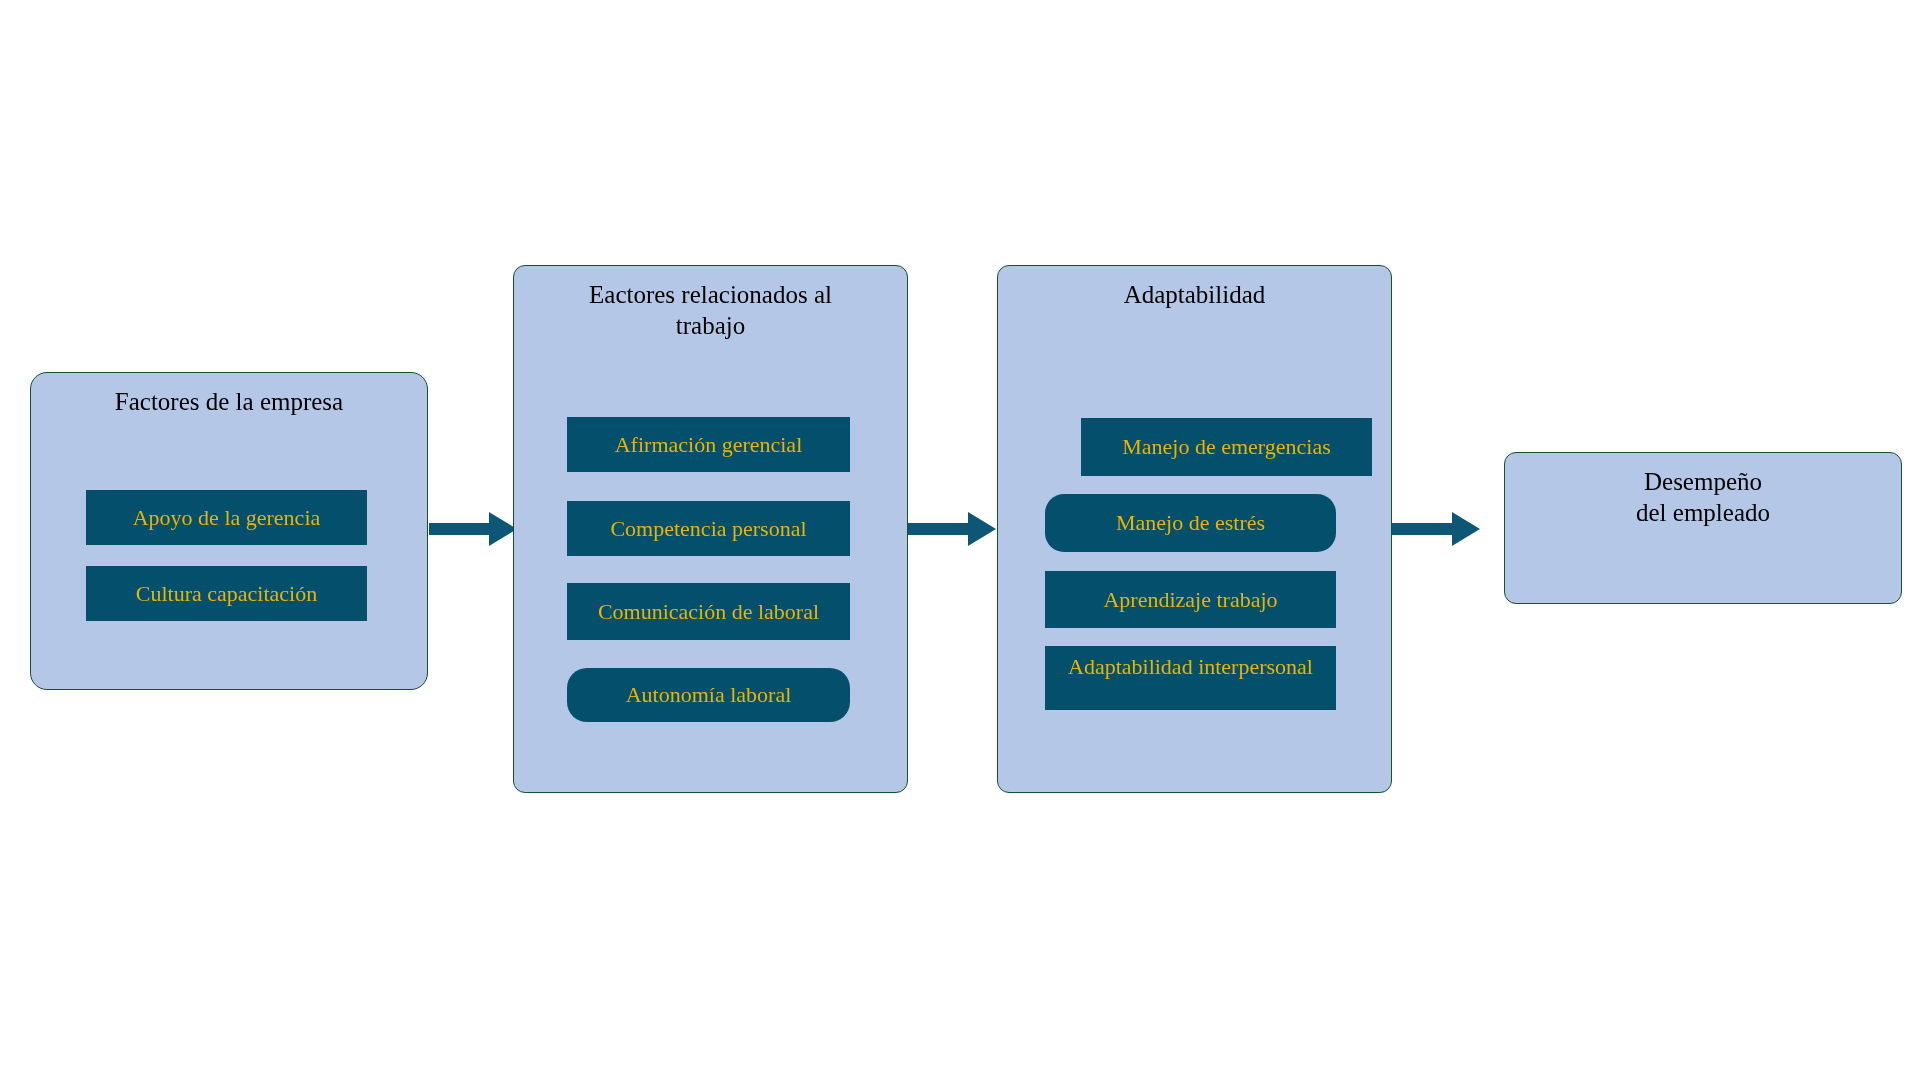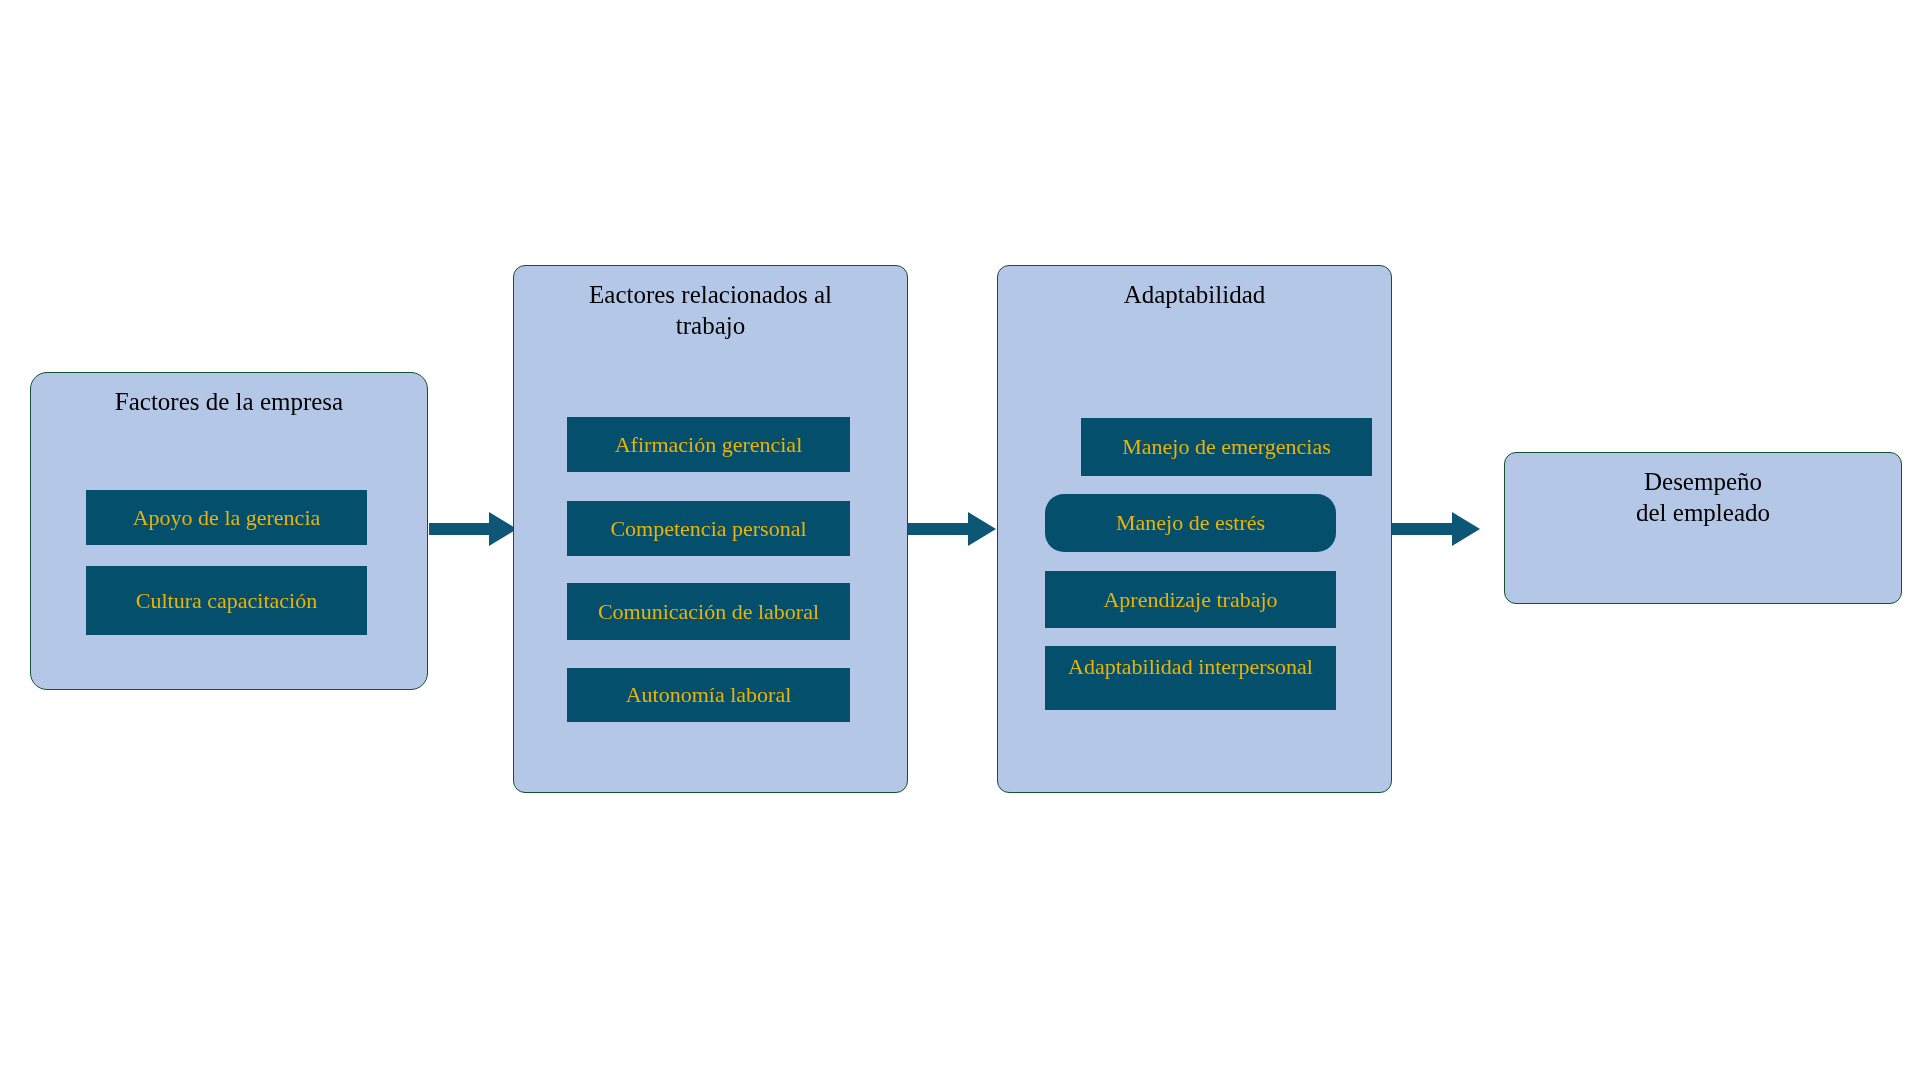--- a/index.html
+++ b/index.html
@@ -46,26 +46,26 @@
     align-items: flex-start;
     padding-top: 8px;
   }
   
   #stage-empresa       { left: 30px;   top: 372px; width: 398px; height: 318px; border-radius: 17px; }
   #stage-trabajo       { left: 513px;  top: 265px; width: 395px; height: 528px; }
   #stage-adaptabilidad { left: 997px;  top: 265px; width: 395px; height: 528px; }
   #stage-desempeno     { left: 1477px; top: 452px; width: 398px; height: 152px; margin-left: 27px; }
   
   .c1-i0 { left: 55px; top: 117px; width: 281px; height: 55px; }
-  .c1-i1 { left: 55px; top: 193px; width: 281px; height: 69px; }
+  .c1-i1 { left: 55px; top: 193px; width: 281px; height: 55px; }
   
   .c2-i0 { left: 53px; top: 151px; width: 283px; height: 55px; }
   .c2-i1 { left: 53px; top: 235px; width: 283px; height: 55px; }
   .c2-i2 { left: 53px; top: 317px; width: 283px; height: 57px; }
-  .c2-i3 { left: 53px; top: 402px; width: 283px; height: 54px; }
+  .c2-i3 { left: 53px; top: 402px; width: 283px; height: 54px; border-radius: 20px; }
   
   .c3-i0 { left: 47px; top: 152px; width: 291px; height: 58px; margin-left: 36px; }
   .c3-i1 { left: 47px; top: 228px; width: 291px; height: 58px; border-radius: 19px; }
   .c3-i2 { left: 47px; top: 305px; width: 291px; height: 57px; }
   .c3-i3 { left: 47px; top: 380px; width: 291px; height: 64px; }
   
   .flow-arrow { position: absolute; width: 88px; height: 34px; top: 512px; }
   #arrow-1 { left: 429px; }
   #arrow-2 { left: 908px; }
   #arrow-3 { left: 1392px; }

